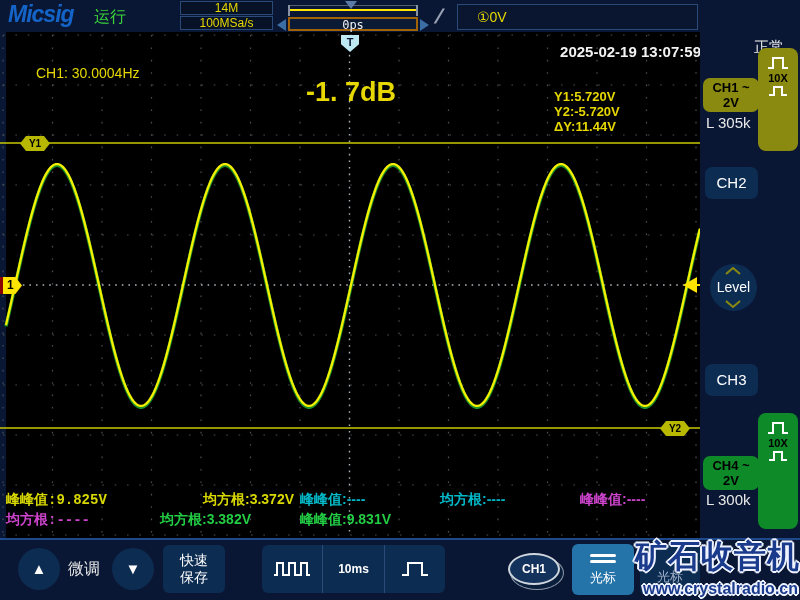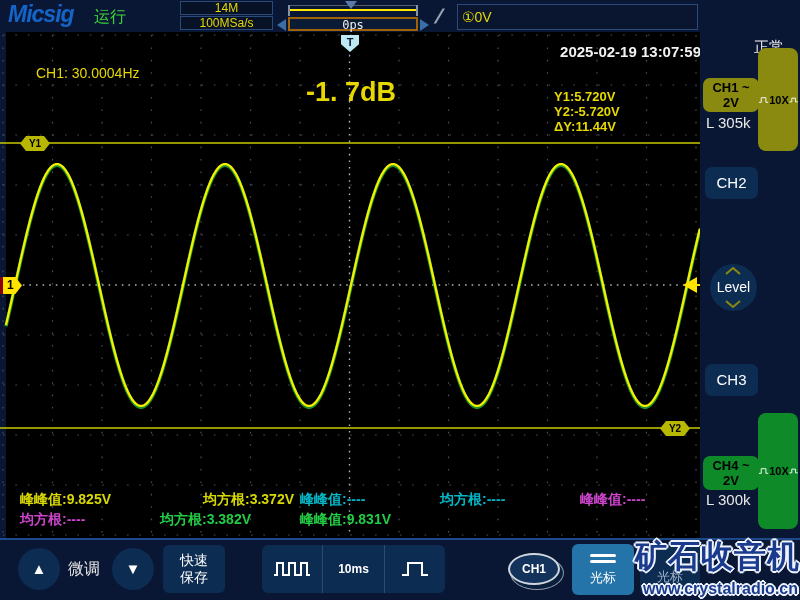--- a/index.html
+++ b/index.html
@@ -15,44 +15,44 @@
   .membox { left:180px; top:1px; width:93px; height:14px; }
   .ratebox { left:180px; top:16px; width:93px; height:14px; }
   .tri-left { position:absolute; left:277px; top:19px; width:0; height:0; border-top:6px solid transparent; border-bottom:6px solid transparent; border-right:9px solid #3a6ea5; }
   .tri-right { position:absolute; left:420px; top:19px; width:0; height:0; border-top:6px solid transparent; border-bottom:6px solid transparent; border-left:9px solid #3a6ea5; }
   .membar { position:absolute; left:288px; top:5px; width:130px; height:11px; border-left:2px solid #8a93a5; border-right:2px solid #8a93a5; }
   .membar:before { content:""; position:absolute; left:0; right:0; top:4px; height:2px; background:#ffe400; }
   .membar:after { content:""; position:absolute; left:0; top:0; width:100%; height:2px; border-top:1px solid #55606e; }
   .memtri { position:absolute; left:345px; top:1px; width:0; height:0; border-left:6px solid transparent; border-right:6px solid transparent; border-top:8px solid #5b7ba6; }
   .opsbox { position:absolute; left:288px; top:17px; width:130px; height:14px; border:2px solid #a16207; background:#0b1b36; color:#f0f0f0; font-family:"DejaVu Sans Mono",monospace; font-size:12px; line-height:12px; text-align:center; }
   .slope { position:absolute; left:436px; top:5px; color:#98a2b4; font-size:20px; font-style:italic; font-weight:bold; transform:skewX(-12deg); }
-  .trigbox { position:absolute; left:457px; top:4px; width:241px; height:26px; border:1px solid #2a4a7a; background:#0a1530; color:#e6d800; font-size:14px; line-height:24px; padding-left:4px; }
+  .trigbox { position:absolute; left:457px; top:4px; width:241px; height:26px; border:1px solid #2a4a7a; background:#0a1530; color:#e6d800; font-size:14px; line-height:24px; padding-left:19px; }
 
   
   .display { position:absolute; left:0; top:32px; width:700px; height:506px; background:#000; border-left:6px solid #0a1734; }
   .display svg { position:absolute; left:-6px; top:0; }
   .timestamp { position:absolute; left:520px; top:11px; width:175px; text-align:right; color:#f2f2f2; font-size:15px; font-weight:bold; }
   .freq { position:absolute; left:30px; top:33px; color:#e6d800; font-size:14px; }
   .dbval { position:absolute; left:300px; top:45px; color:#e6d800; font-size:27px; font-weight:bold; }
   .cursor-readout { position:absolute; left:548px; top:57px; color:#e6d800; font-size:13px; line-height:15px; font-weight:bold; }
   .ytag { position:absolute; width:30px; height:15px; background:#b8b800; color:#000; font-size:10px; font-weight:bold; text-align:center; line-height:15px; clip-path:polygon(0 50%,20% 0,80% 0,100% 50%,80% 100%,20% 100%); }
   .ytag1 { left:14px; top:104px; }
   .ytag2 { left:654px; top:389px; }
   .chflag { position:absolute; left:-6px; top:245px; width:22px; height:17px; background:#ffe400; border-left:3px solid #8a0000; color:#000; font-size:12px; font-weight:bold; text-align:left; padding-left:4px; line-height:17px; clip-path:polygon(0 0,70% 0,100% 50%,70% 100%,0 100%); }
   .trigarrow { position:absolute; left:677px; top:245px; width:14px; height:16px; background:#ffe400; clip-path:polygon(100% 0,100% 100%,0 50%); }
   .trigline { position:absolute; left:688px; top:252px; width:12px; height:2px; background:#ffe400; }
   .ttag { position:absolute; left:335px; top:3px; width:18px; height:17px; background:#bfe9f2; color:#0a1734; font-size:11px; font-weight:bold; text-align:center; line-height:14px; clip-path:polygon(0 0,100% 0,100% 55%,50% 100%,0 55%); }
   .meas { position:absolute; font-size:14px; font-weight:bold; white-space:nowrap; }
   .mr1 { top:459px; } .mr2 { top:479px; }
-  .mc1 { left:14px; } .mc2 { left:154px; } .mc3 { left:294px; } .mc4 { left:434px; } .mc5 { left:574px; }
+  .mc1 { left:0;font-family:Liberation Mono, monospace; } .mc2 { left:154px; } .mc3 { left:294px; } .mc4 { left:434px; } .mc5 { left:574px; }
 
   
   .sidebar { position:absolute; left:700px; top:32px; width:100px; height:506px; background:#0a1734; }
   .normal { position:absolute; left:54px; top:6px; font-size:15px; color:#e8e8e8; }
-  .probe-panel { position:absolute; width:40px; border-radius:8px; display:flex; flex-direction:row; align-items:center; justify-content:center; padding:6px 0; }
+  .probe-panel { position:absolute; width:40px; border-radius:8px; display:flex; flex-direction:column; align-items:center; justify-content:flex-start; padding:6px 0; }
   .probe-ch1 { left:58px; top:16px; height:103px; background:#8a8a10; }
   .probe-ch4 { left:58px; top:381px; height:116px; background:#0f8a28; }
   .probe-panel .x10 { color:#000; font-size:11px; font-weight:bold; }
   .chip { position:absolute; left:3px; width:56px; height:34px; border-radius:7px; color:#000; font-size:13px; font-weight:bold; text-align:center; line-height:15px; padding-top:2px; }
   .chip-ch1 { top:46px; background:#8a8a10; }
   .chip-ch4 { top:424px; background:#0f8a28; }
   .lval { position:absolute; left:6px; font-size:15px; color:#e8e8e8; }
   .l305 { top:82px; } .l300 { top:459px; }
   .sbtn { position:absolute; left:5px; width:53px; height:32px; background:#0d2c52; border-radius:7px; color:#fff; font-size:15px; text-align:center; line-height:32px; }
   .btn-ch2 { top:135px; } .btn-ch3 { top:332px; }

